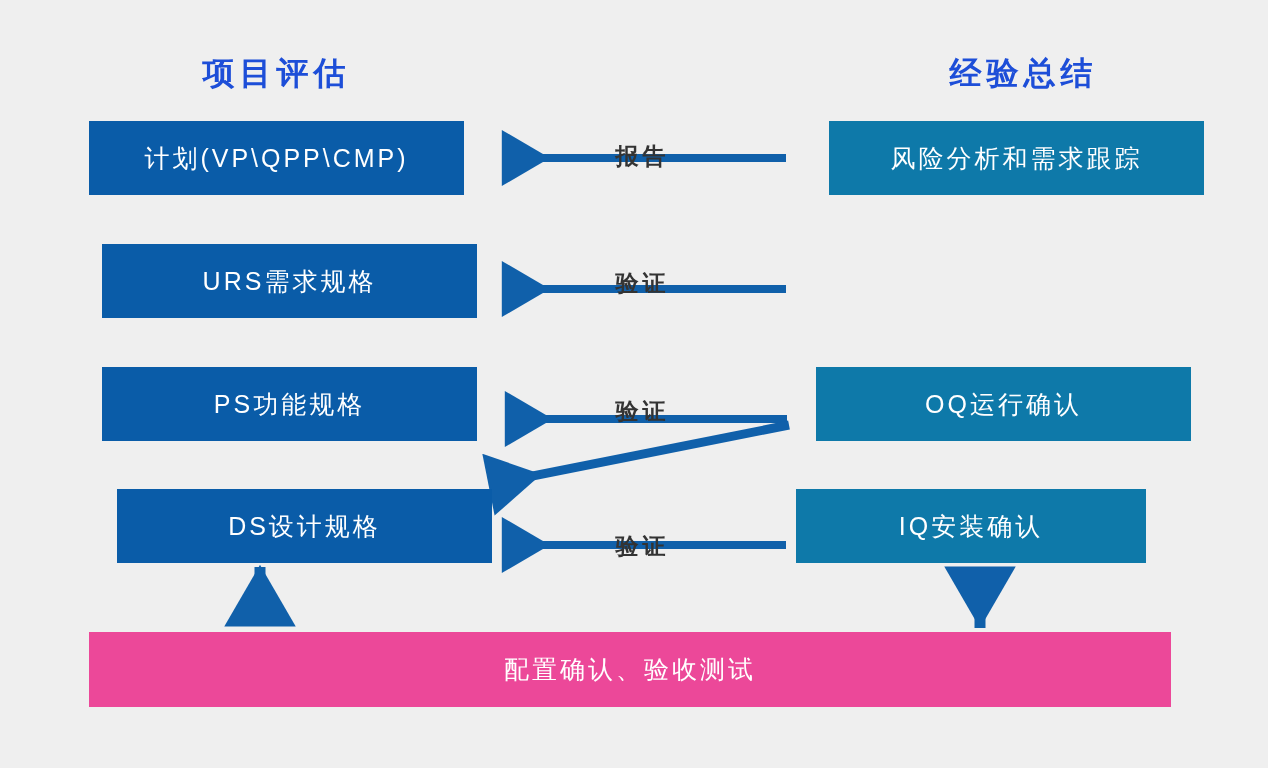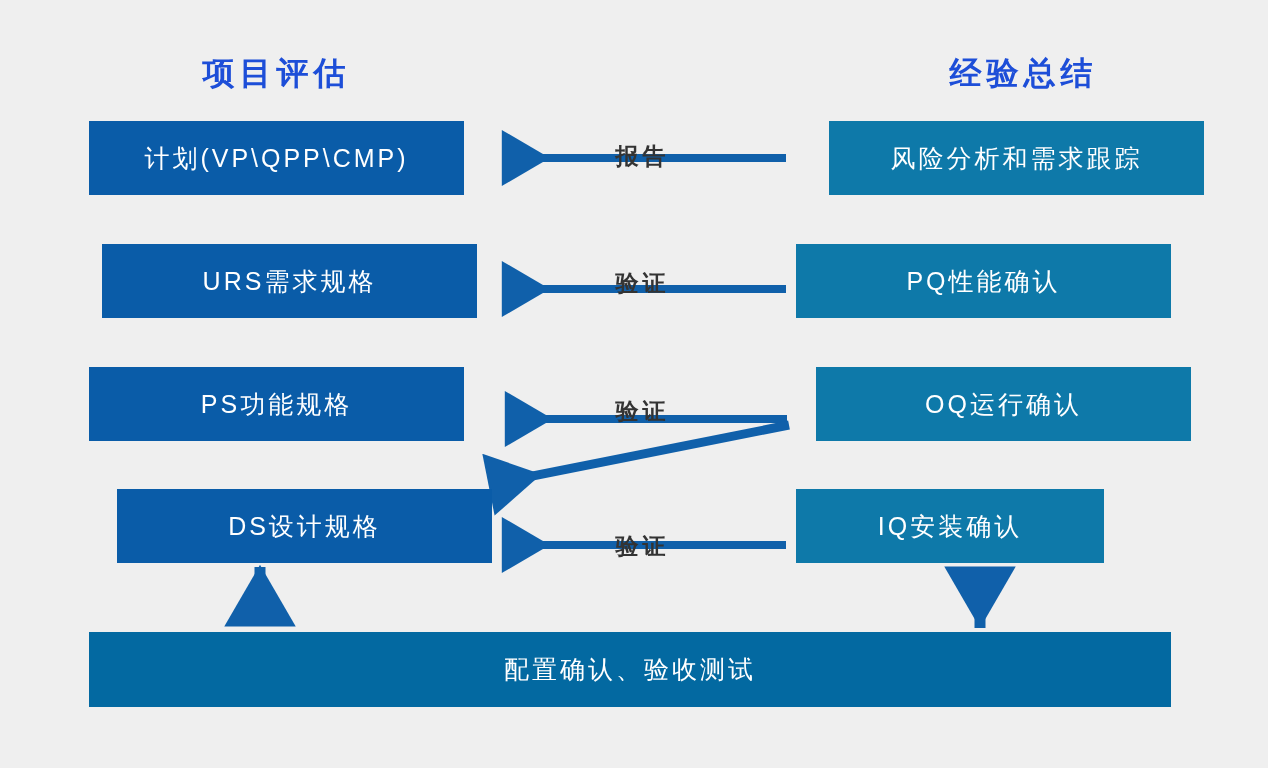--- a/index.html
+++ b/index.html
@@ -50,31 +50,31 @@
     align-items: center;
     justify-content: center;
     color: #ffffff;
     font-size: 25px;
     letter-spacing: 3px;
     white-space: nowrap;
     box-sizing: border-box;
   }
   .pbox.left  { background: #0a5ca8; }
   .pbox.right { background: #0e79a9; }
-  .pbox.full  { background: #0369a1; }
+  .pbox.full  { background: #ec4899; }
 
   .box-l1 { left: 89px;  top: 121px; width: 375px; height: 74px; }
   .box-l2 { left: 89px;  top: 244px; width: 375px; height: 74px; margin-left: 13px; }
-  .box-l3 { left: 89px;  top: 367px; width: 375px; height: 74px; }
+  .box-l3 { left: 102px;  top: 367px; width: 375px; height: 74px; }
   .box-l4 { left: 89px;  top: 489px; width: 375px; height: 74px; margin-left: 28px; }
 
   .box-r1 { left: 796px; top: 121px; width: 375px; height: 74px; margin-left: 33px; }
   .box-r2 { left: 796px; top: 244px; width: 375px; height: 74px; }
   .box-r3 { left: 816px; top: 367px; width: 375px; height: 74px; }
-  .box-r4 { left: 796px; top: 489px; width: 308px; height: 74px; }
+  .box-r4 { left: 796px; top: 489px; width: 350px; height: 74px; }
 
   .box-bottom { left: 89px; top: 632px; width: 1082px; height: 75px; }
 
   
   .arrow-label {
     position: absolute;
     font-size: 23px;
     font-weight: 600;
     color: #333333;
     letter-spacing: 4px;
@@ -119,21 +119,20 @@
 
   <div class="col-heading" id="heading-left">项目评估</div>
   <div class="col-heading" id="heading-right">经验总结</div>
 
   <div class="pbox left box-l1">计划(VP\QPP\CMP)</div>
   <div class="pbox left box-l2">URS需求规格</div>
   <div class="pbox left box-l3">PS功能规格</div>
   <div class="pbox left box-l4">DS设计规格</div>
 
   <div class="pbox right box-r1">风险分析和需求跟踪</div>
-  <div class="pbox right box-r2">PQ性能确认</div>
   <div class="pbox right box-r3">OQ运行确认</div>
   <div class="pbox right box-r4">IQ安装确认</div>
 
   <div class="pbox full box-bottom">配置确认、验收测试</div>
 
   <div class="arrow-label" id="label-row1">报告</div>
   <div class="arrow-label" id="label-row2">验证</div>
   <div class="arrow-label" id="label-row3">验证</div>
   <div class="arrow-label" id="label-row4">验证</div>
 

